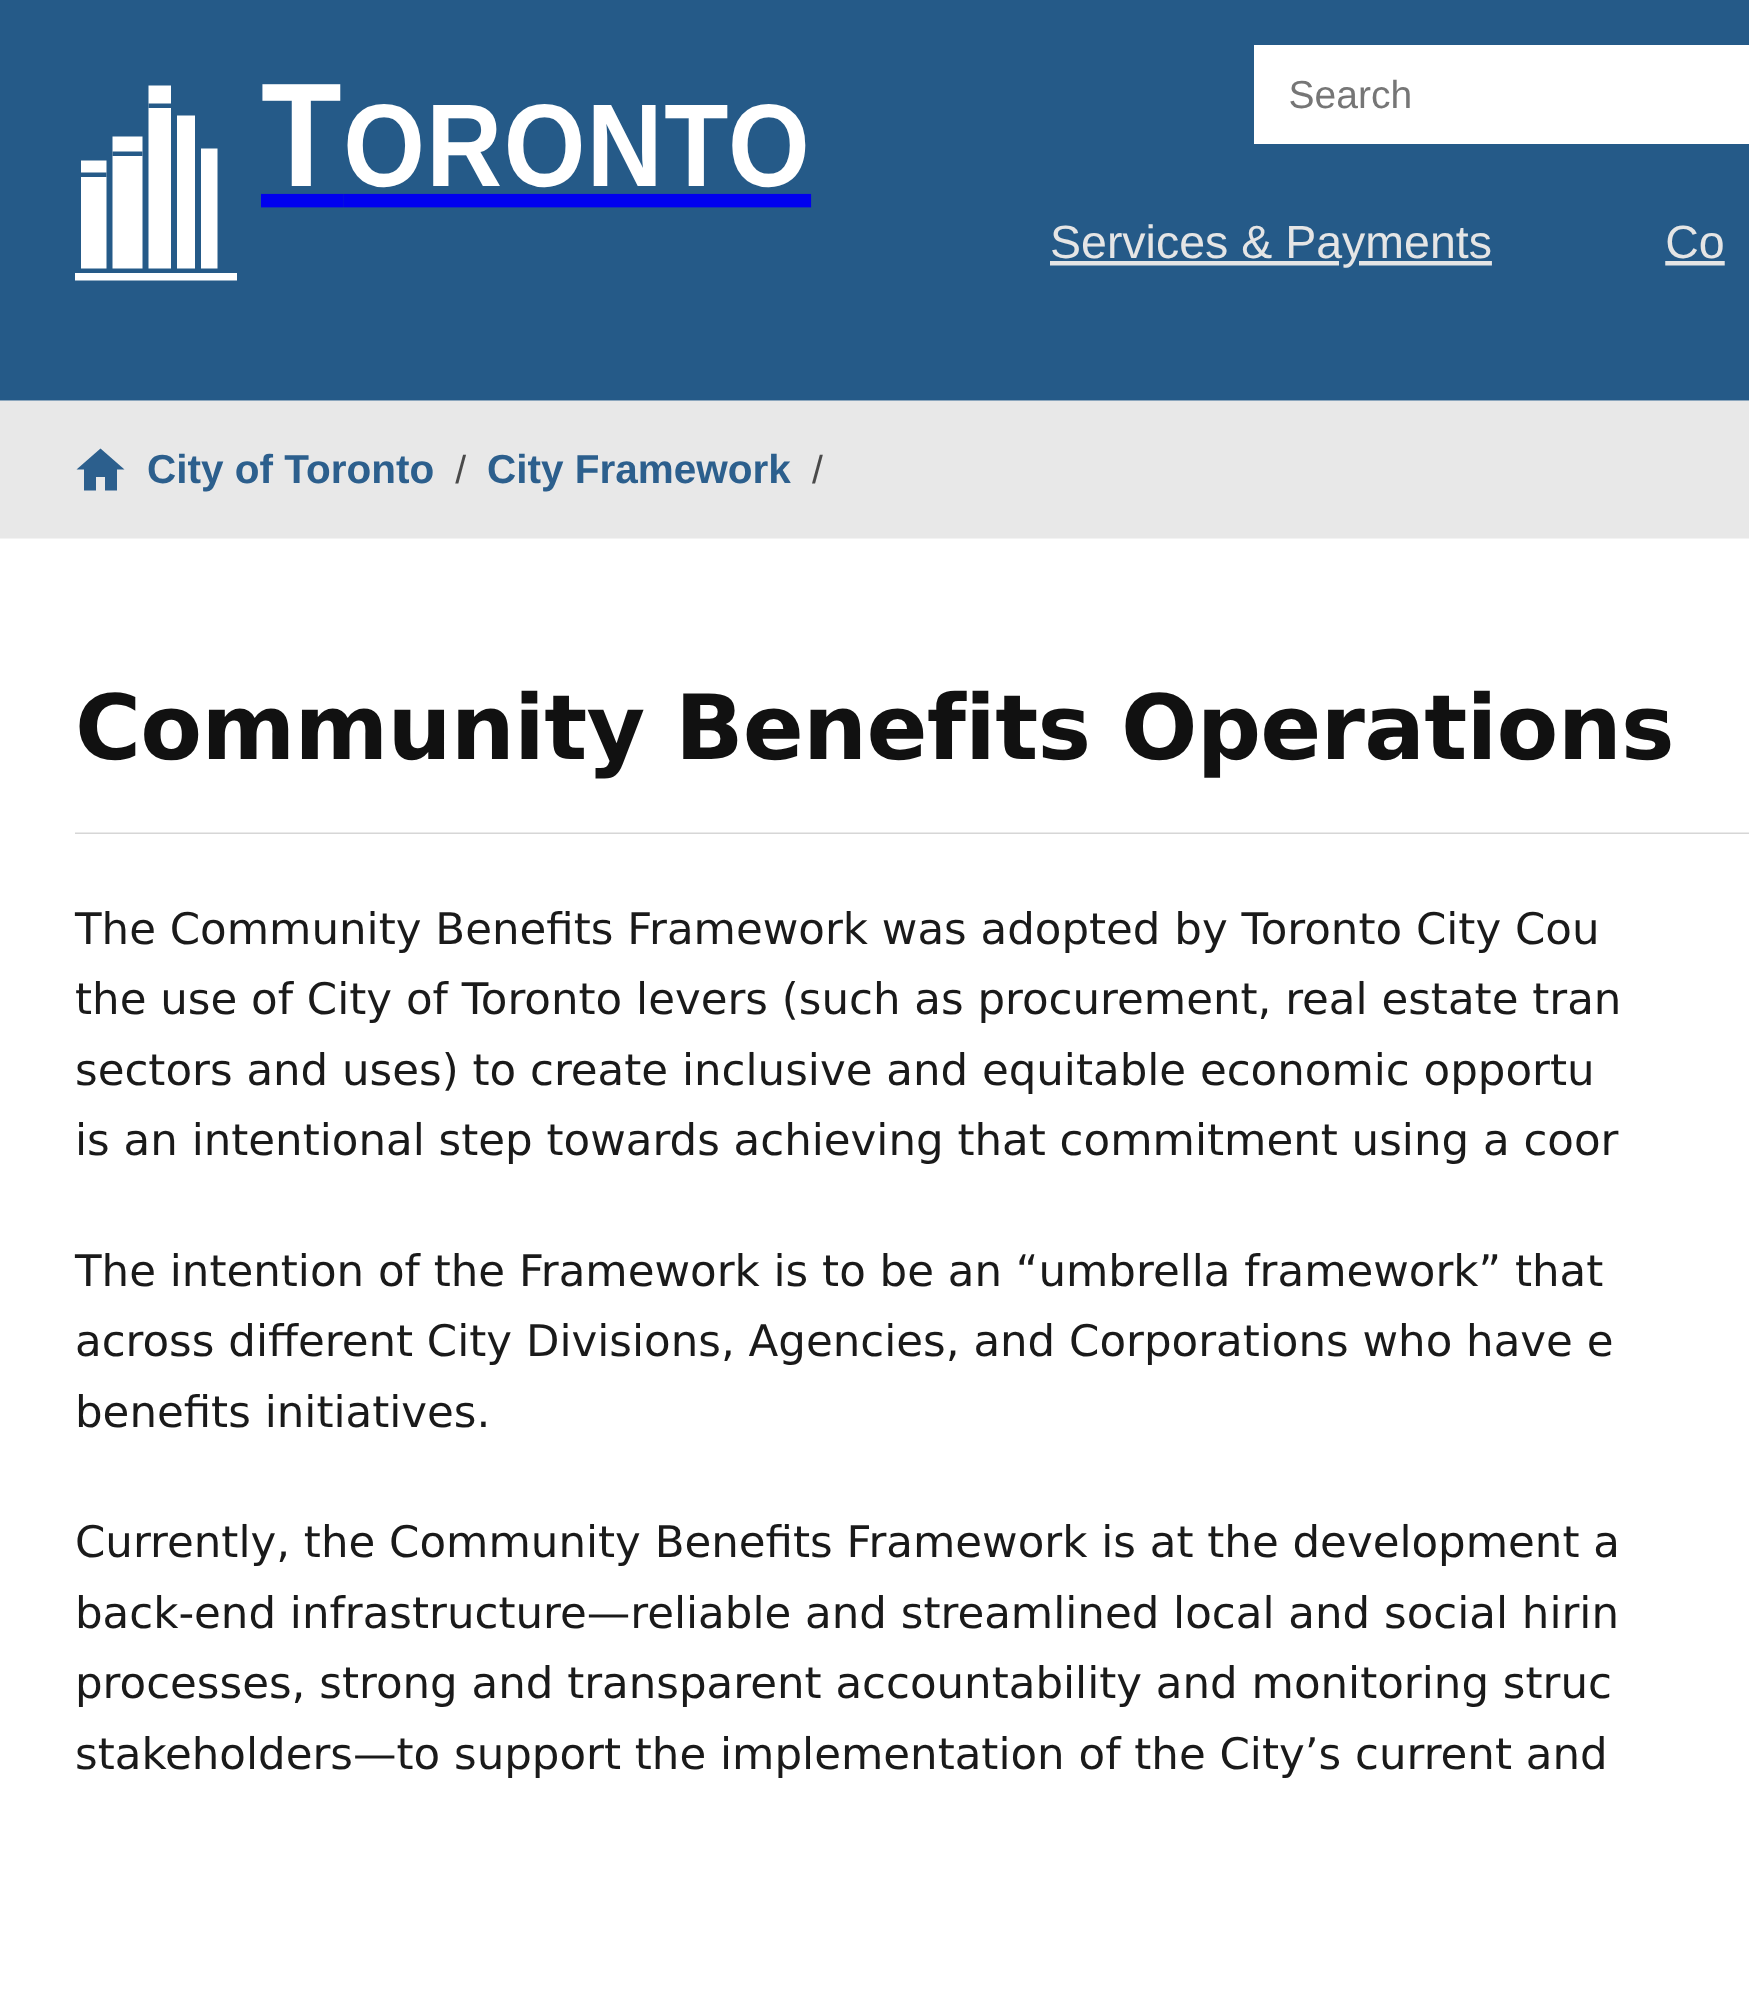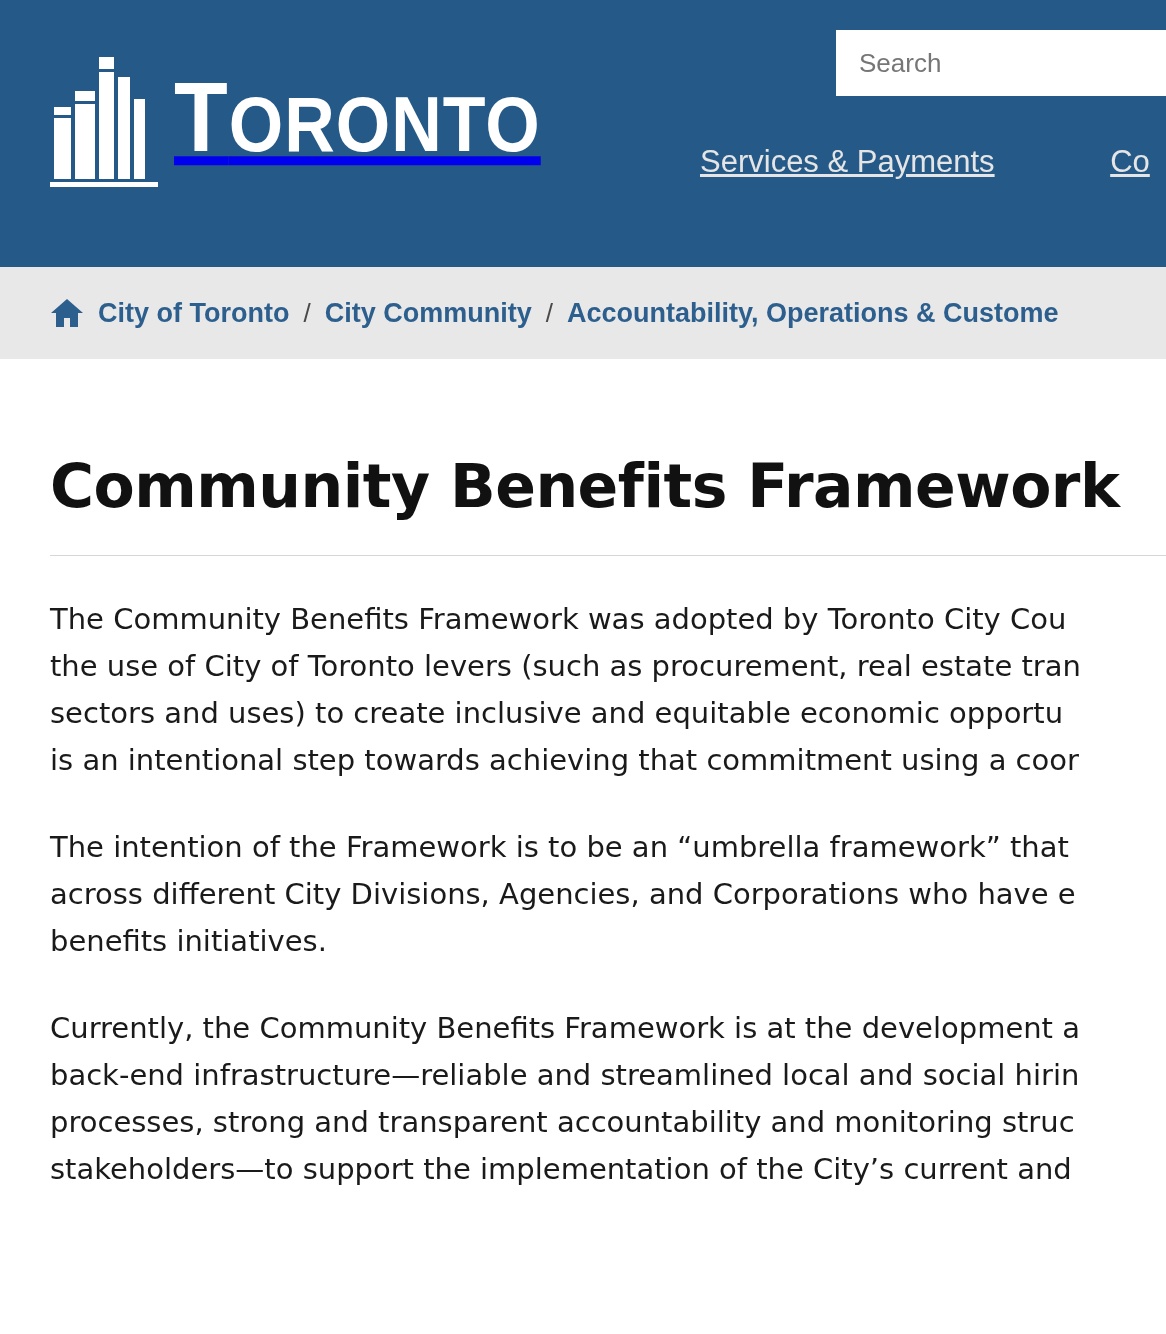--- a/index.html
+++ b/index.html
@@ -20,21 +20,21 @@
     height: 267px;
     width: 100%;
     overflow: hidden;
   }
 
   .logo-wrap {
     position: absolute;
     left: 50px;
     top: 55px;
     display: flex;
-    align-items: center;
+    align-items: flex-start;
   }
 
   .logo-mark {
     width: 108px;
     height: 134px;
     display: block;
   }
 
   .logo-word {
     color: #ffffff;
@@ -176,27 +176,26 @@
 </header>
 
 <div class="breadcrumb-bar">
   <span class="home-icon">
     <svg width="34" height="30" viewBox="0 0 34 30" xmlns="http://www.w3.org/2000/svg" aria-hidden="true">
       <path d="M17 1 L33 15 L28 15 L28 29 L20 29 L20 20 L14 20 L14 29 L6 29 L6 15 L1 15 Z" fill="#2c5f8d"></path>
     </svg>
   </span>
   <a class="crumb" href="#">City of Toronto</a>
   <span class="crumb-sep">/</span>
-  <a class="crumb" href="#">City Community</a>
+  <a class="crumb" href="#">City Framework</a>
   <span class="crumb-sep">/</span>
-  <a class="crumb" href="#">Accountability, Operations &amp; Custome</a>
 </div>
 
 <main class="content">
-  <h1 class="page-title">Community Benefits Framework</h1>
+  <h1 class="page-title">Community Benefits Operations</h1>
   <hr class="title-rule">
 
   <p class="body-text">The Community Benefits Framework was adopted by Toronto City Cou
 the use of City of Toronto levers (such as procurement, real estate tran
 sectors and uses) to create inclusive and equitable economic opportu
 is an intentional step towards achieving that commitment using a coor</p>
   <p class="body-text">The intention of the Framework is to be an “umbrella framework” that 
 across different City Divisions, Agencies, and Corporations who have e
 benefits initiatives.</p>
   <p class="body-text">Currently, the Community Benefits Framework is at the development a

